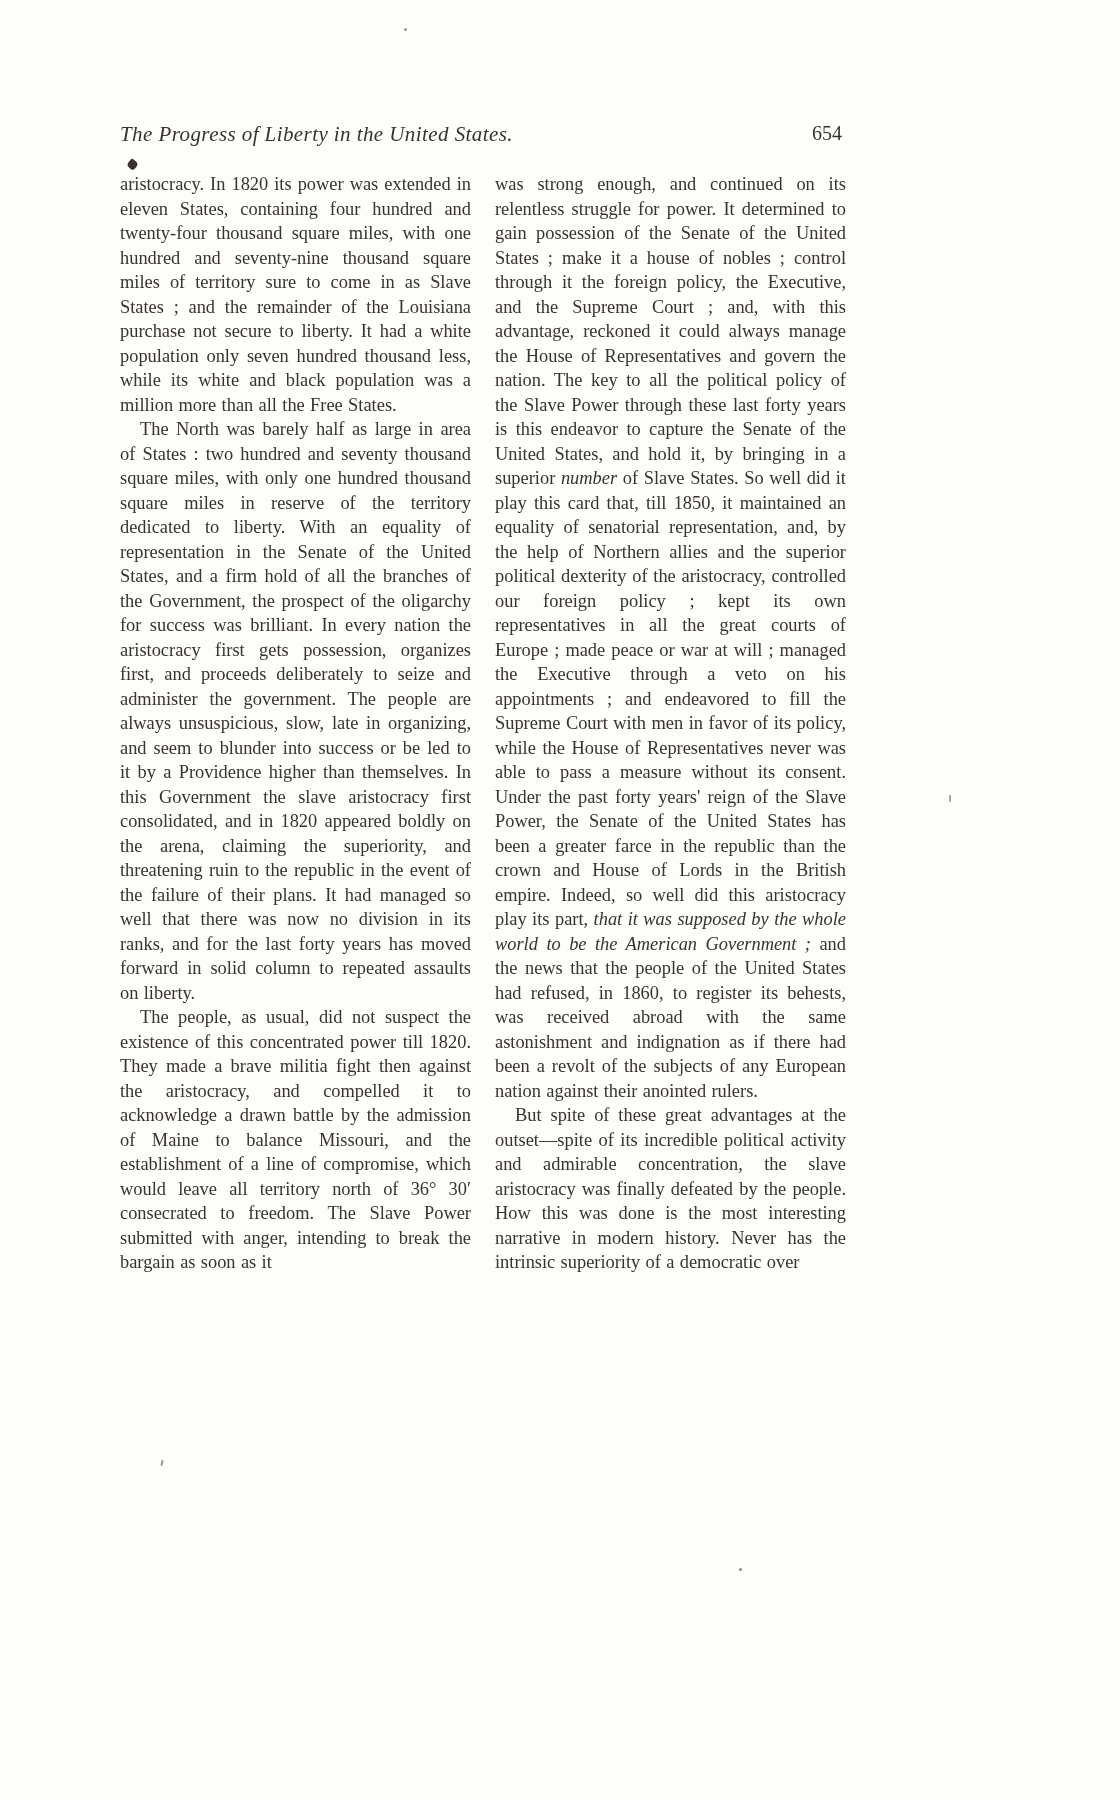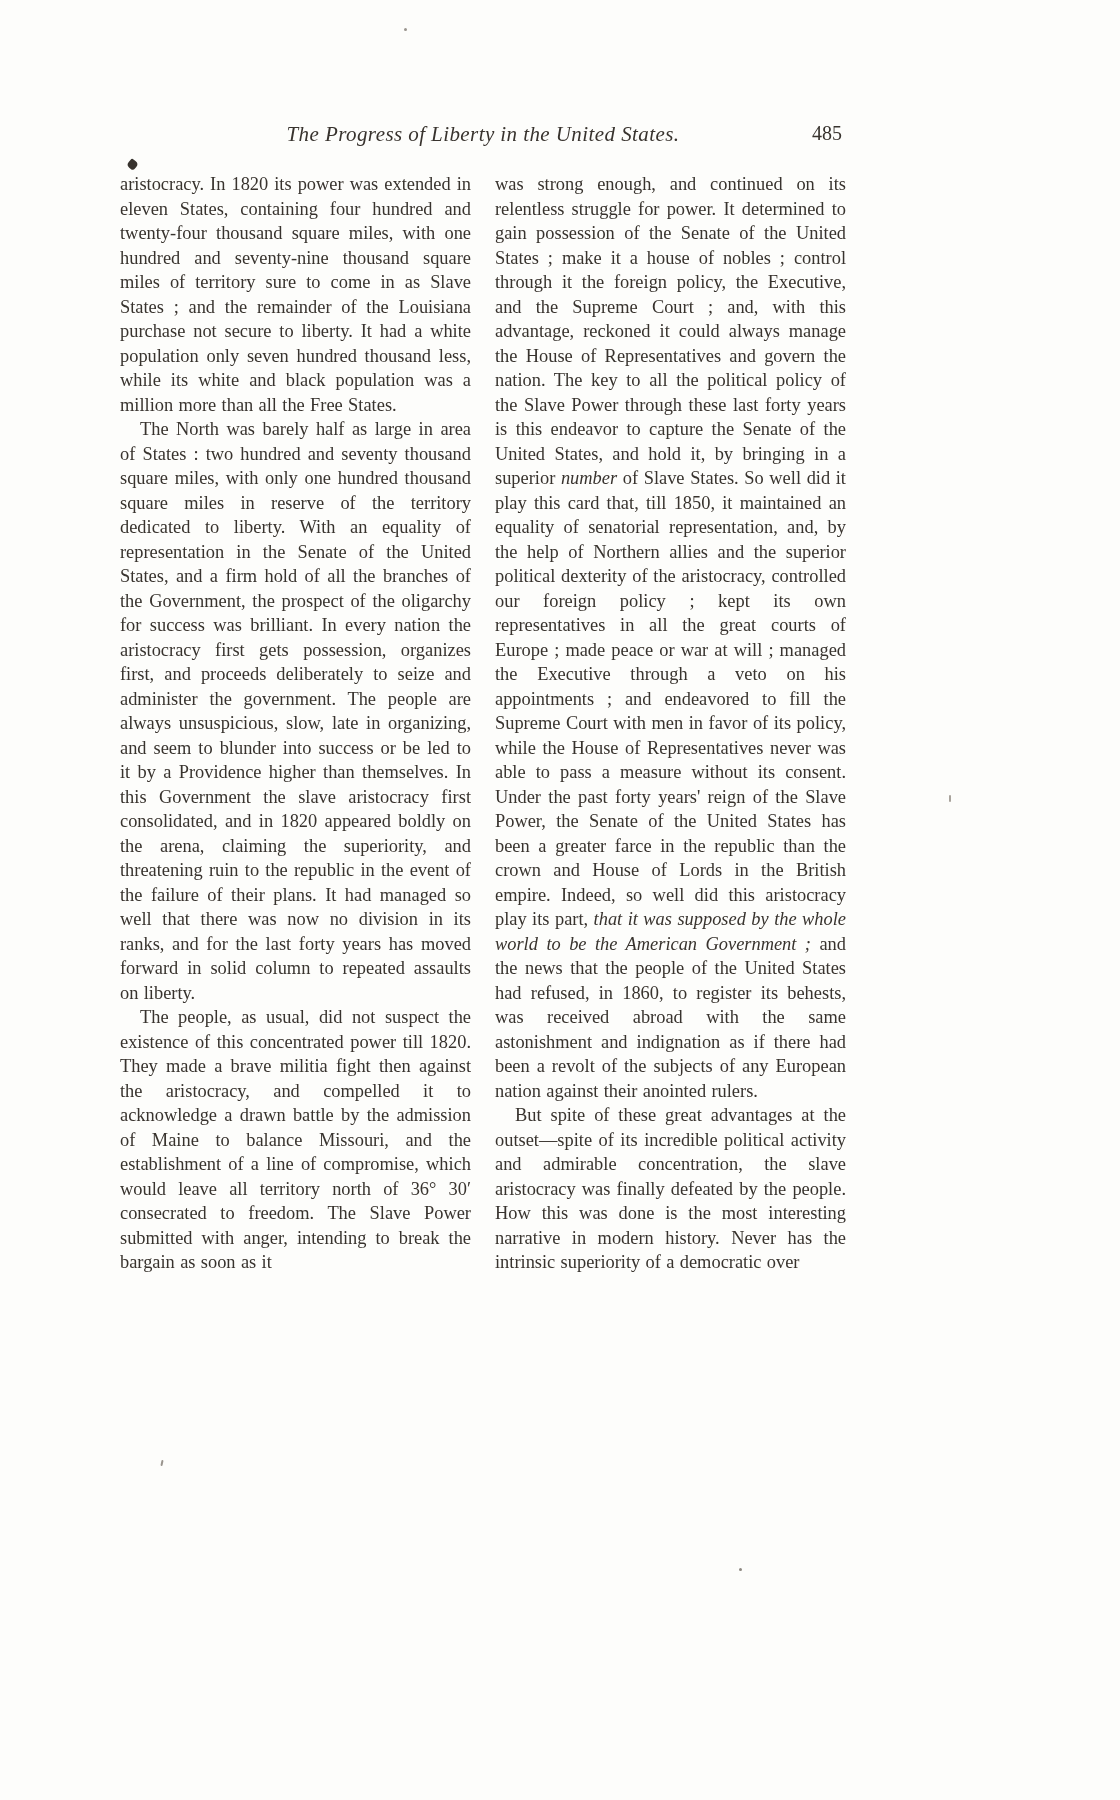--- a/index.html
+++ b/index.html
@@ -24,21 +24,20 @@
   }
   .content {
     position: absolute;
     left: 120px;
     top: 122px;
     width: 726px;
   }
   .running-head {
     position: relative;
     height: 34px;
-    text-align: center;
   }
   .head-title {
     font-style: italic;
     font-size: 21px;
     letter-spacing: 0.02em;
     white-space: nowrap;
   }
   .page-num {
     position: absolute;
     right: 4px;
@@ -88,21 +87,21 @@
 <div class="scan">
   <span class="speck speck-top"></span>
   <span class="blot"></span>
   <span class="speck speck-right"></span>
   <span class="speck speck-bl"></span>
   <span class="speck speck-br"></span>
 
   <div class="content">
     <header class="running-head">
       <span class="head-title">The Progress of Liberty in the United States.</span>
-      <span class="page-num">485</span>
+      <span class="page-num">654</span>
     </header>
 
     <main class="columns">
       <section class="col">
         <p class="para"><span>aristocracy.  In 1820 its power was extended in eleven States, containing four hundred and twenty-four thousand square miles, with one hundred and seventy-nine thousand square miles of territory sure to come in as Slave States ; and the remainder of the Louisiana purchase not secure to liberty.  It had a white population only seven hundred thousand less, while its white and black population was a million more than all the Free States.</span></p>
         <p class="para indent"><span>The North was barely half as large in area of States : two hundred and seventy thousand square miles, with only one hundred thousand square miles in reserve of the territory dedicated to liberty.  With an equality of representation in the Senate of the United States, and a firm hold of all the branches of the Government, the prospect of the oligarchy for success was brilliant.  In every nation the aristocracy first gets possession, organizes first, and proceeds deliberately to seize and administer the government.  The people are always unsuspicious, slow, late in organizing, and seem to blunder into success or be led to it by a Providence higher than themselves.  In this Government the slave aristocracy first consolidated, and in 1820 appeared boldly on the arena, claiming the superiority, and threatening ruin to the republic in the event of the failure of their plans.  It had managed so well that there was now no division in its ranks, and for the last forty years has moved forward in solid column to repeated assaults on liberty.</span></p>
         <p class="para indent"><span>The people, as usual, did not suspect the existence of this concentrated power till 1820.  They made a brave militia fight then against the aristocracy, and compelled it to acknowledge a drawn battle by the admission of Maine to balance Missouri, and the establishment of a line of compromise, which would leave all territory north of 36° 30′ consecrated to freedom.  The Slave Power submitted with anger, intending to break the bargain as soon as it</span></p>
       </section>
       <section class="col">
         <p class="para"><span>was strong enough, and continued on its relentless struggle for power.  It determined to gain possession of the Senate of the United States ; make it a house of nobles ; control through it the foreign policy, the Executive, and the Supreme Court ; and, with this advantage, reckoned it could always manage the House of Representatives and govern the nation.  The key to all the political policy of the Slave Power through these last forty years is this endeavor to capture the Senate of the United States, and hold it, by bringing in a superior </span><i>number</i><span> of Slave States.  So well did it play this card that, till 1850, it maintained an equality of senatorial representation, and, by the help of Northern allies and the superior political dexterity of the aristocracy, controlled our foreign policy ; kept its own representatives in all the great courts of Europe ; made peace or war at will ; managed the Executive through a veto on his appointments ; and endeavored to fill the Supreme Court with men in favor of its policy, while the House of Representatives never was able to pass a measure without its consent.  Under the past forty years' reign of the Slave Power, the Senate of the United States has been a greater farce in the republic than the crown and House of Lords in the British empire.  Indeed, so well did this aristocracy play its part, </span><i>that it was supposed by the whole world to be the American Government ;</i><span> and the news that the people of the United States had refused, in 1860, to register its behests, was received abroad with the same astonishment and indignation as if there had been a revolt of the subjects of any European nation against their anointed rulers.</span></p>

